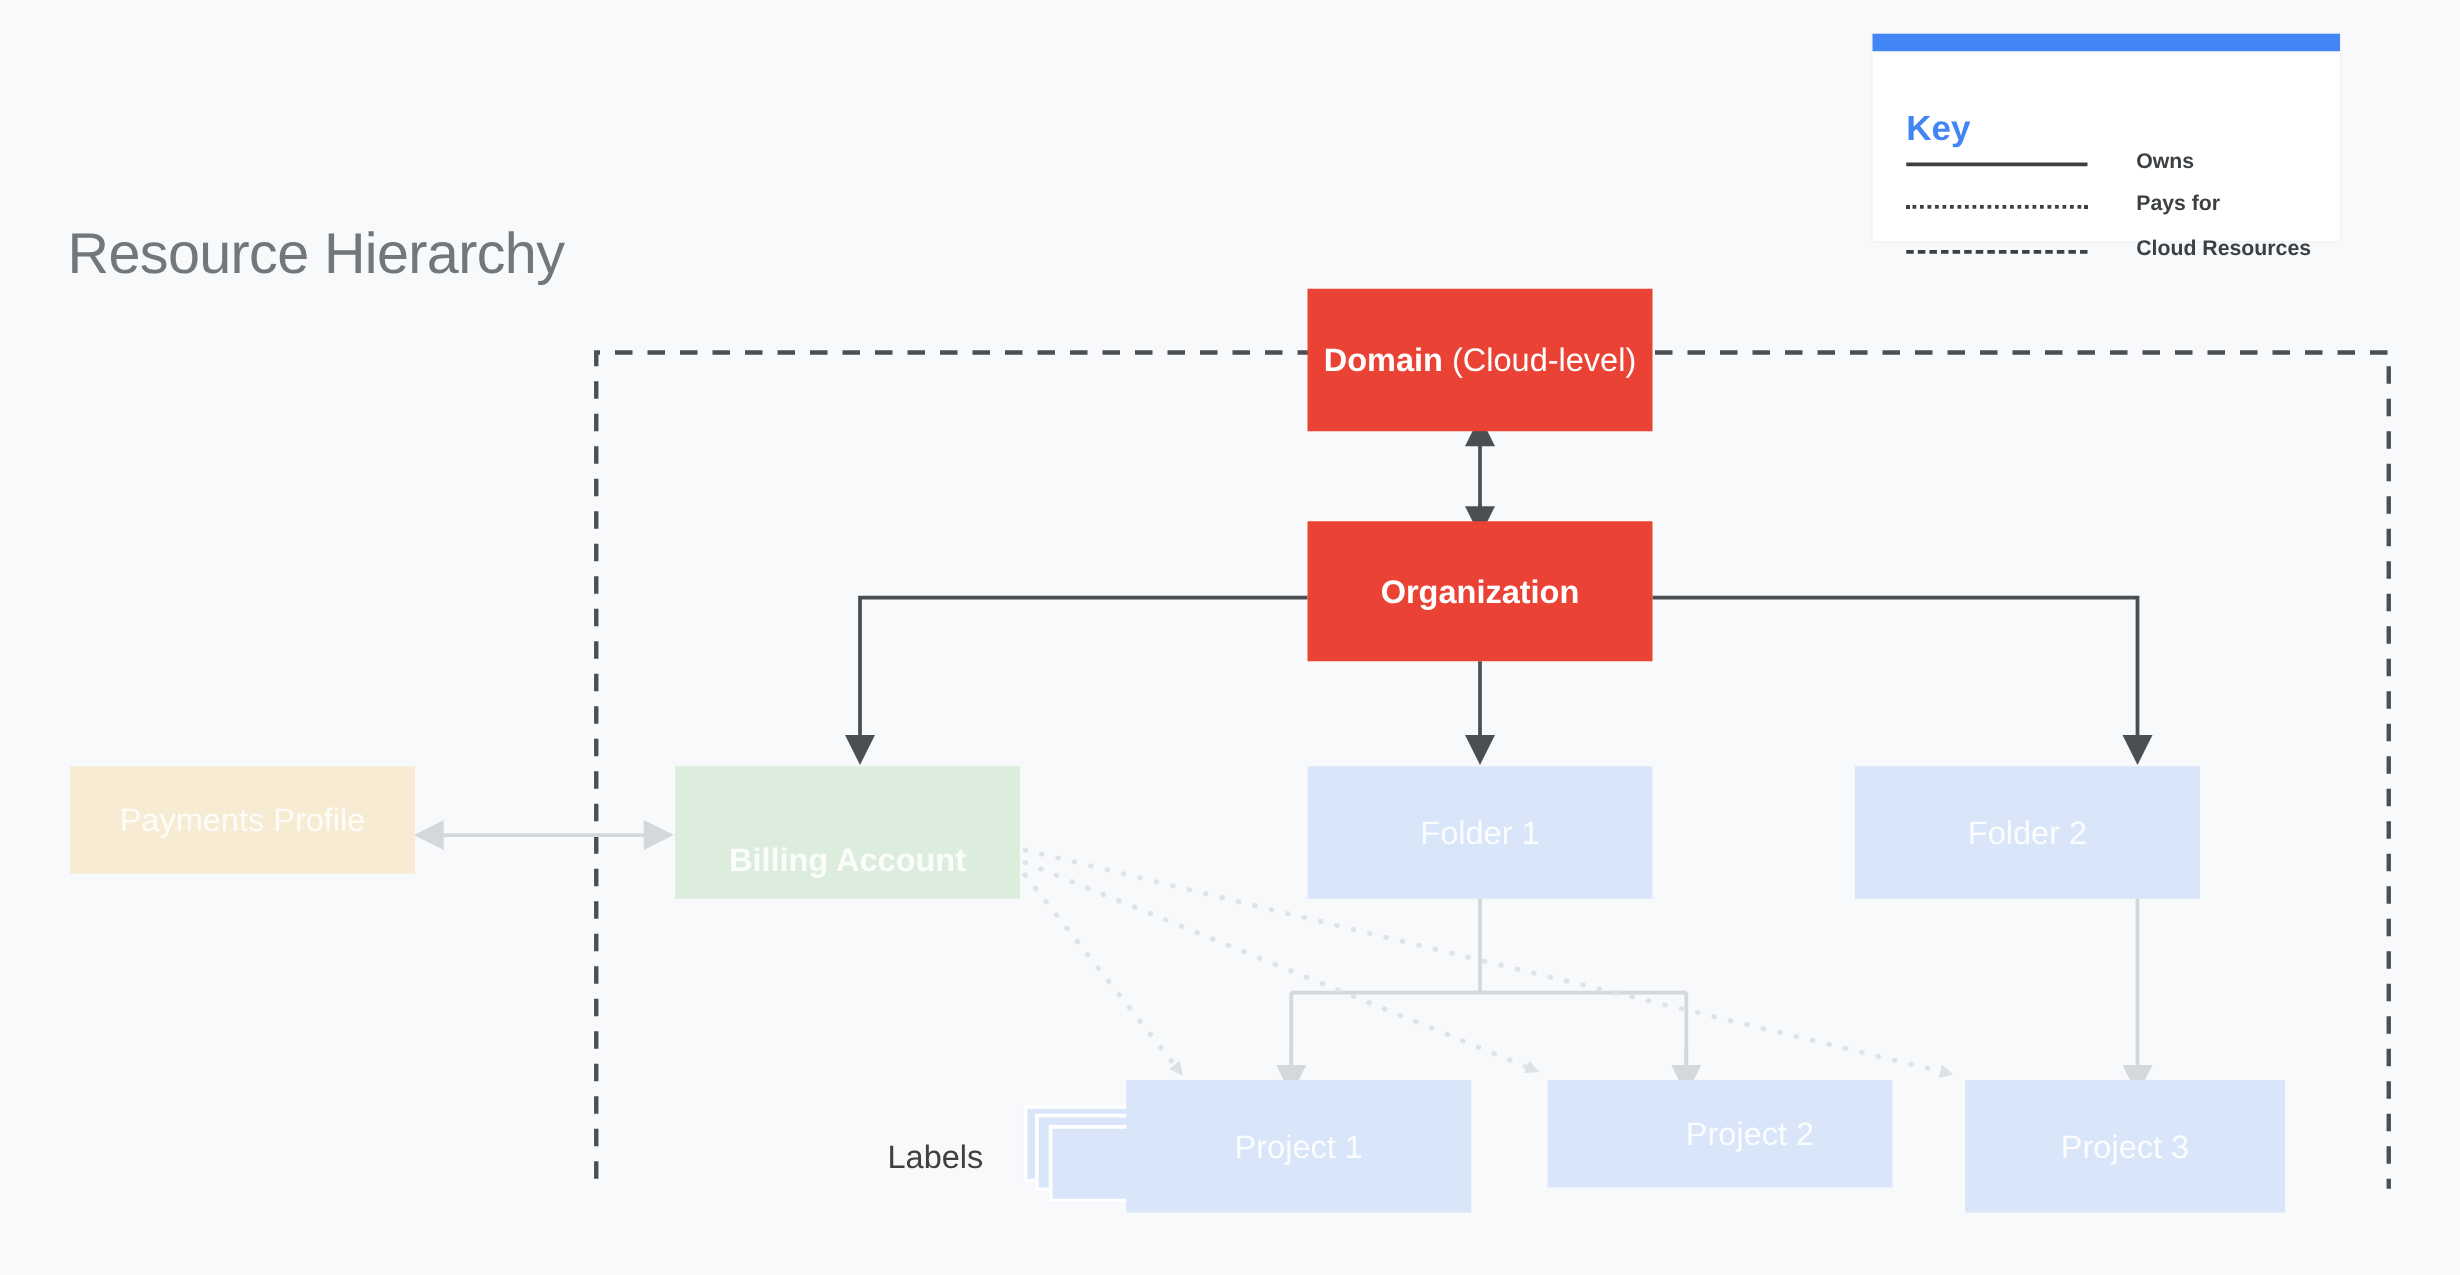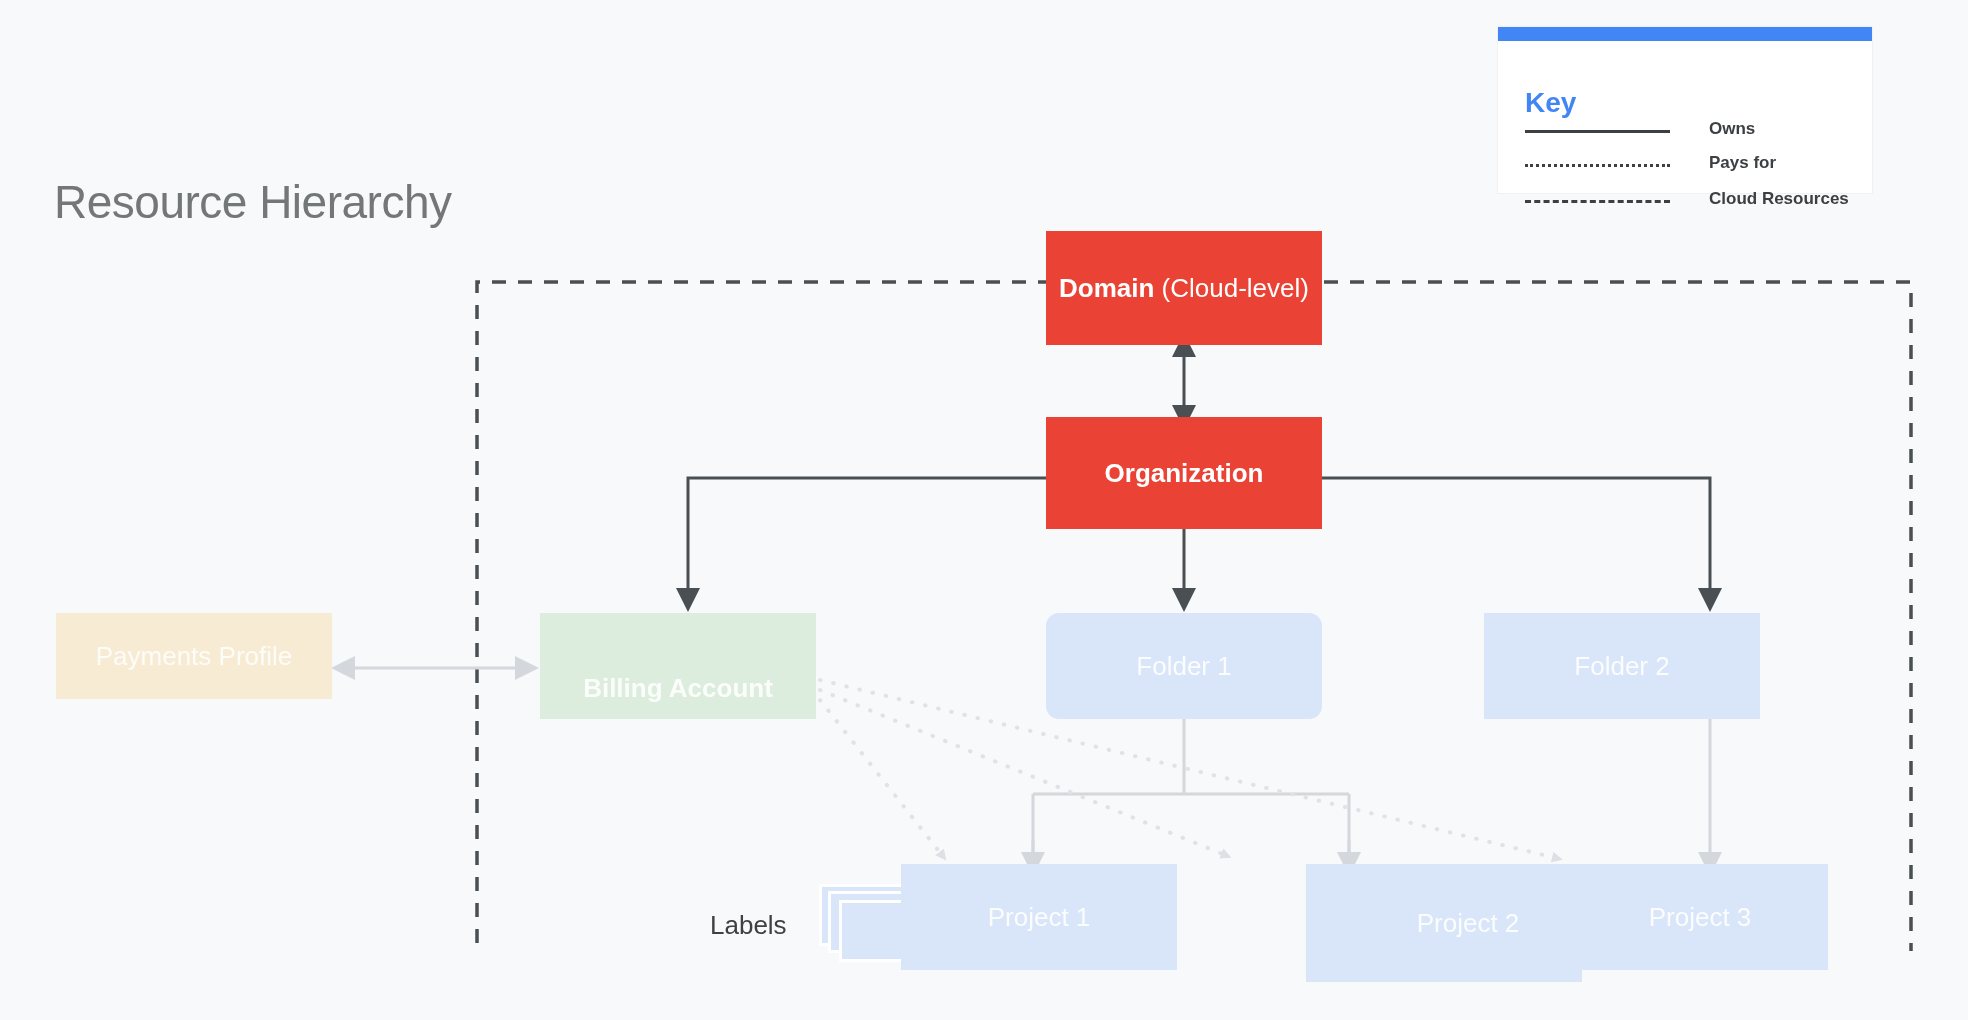--- a/index.html
+++ b/index.html
@@ -234,40 +234,40 @@
   </div>
 
   <div class="node node-cream" id="node-payments-profile" style="left:56px; top:613px; width:276px; height:86px;">
     <div class="node-label">Payments Profile</div>
   </div>
 
   <div class="node node-green" id="node-billing-account" style="left:540px; top:613px; width:276px; height:106px;">
     <div class="node-label">Billing Account</div>
   </div>
 
-  <div class="node node-blue" id="node-folder-1" style="left:1046px; top:613px; width:276px; height:106px;border-radius:13px;">
+  <div class="node node-blue" id="node-folder-1" style="left:1046px; top:613px; width:276px; height:106px;">
     <div class="node-label">Folder 1</div>
   </div>
 
   <div class="node node-blue" id="node-folder-2" style="left:1484px; top:613px; width:276px; height:106px;">
     <div class="node-label">Folder 2</div>
   </div>
 
   <div id="labels-text">Labels</div>
   <div id="labels-stack">
     <div class="label-card" id="label-card-1"></div>
     <div class="label-card" id="label-card-2"></div>
     <div class="label-card" id="label-card-3"></div>
   </div>
 
   <div class="node node-blue" id="node-project-1" style="left:901px; top:864px; width:276px; height:106px;">
     <div class="node-label">Project 1</div>
   </div>
 
-  <div class="node node-blue" id="node-project-2" style="left:1306px; top:864px; width:276px; height:118px;padding-left:48px;">
+  <div class="node node-blue" id="node-project-2" style="left:1238px; top:864px; width:276px; height:86px;padding-left:48px;">
     <div class="node-label">Project 2</div>
   </div>
 
   <div class="node node-blue" id="node-project-3" style="left:1572px; top:864px; width:256px; height:106px;">
     <div class="node-label">Project 3</div>
   </div>
 
   <div id="key-panel">
     <div id="key-topbar"></div>
     <div id="key-body">

